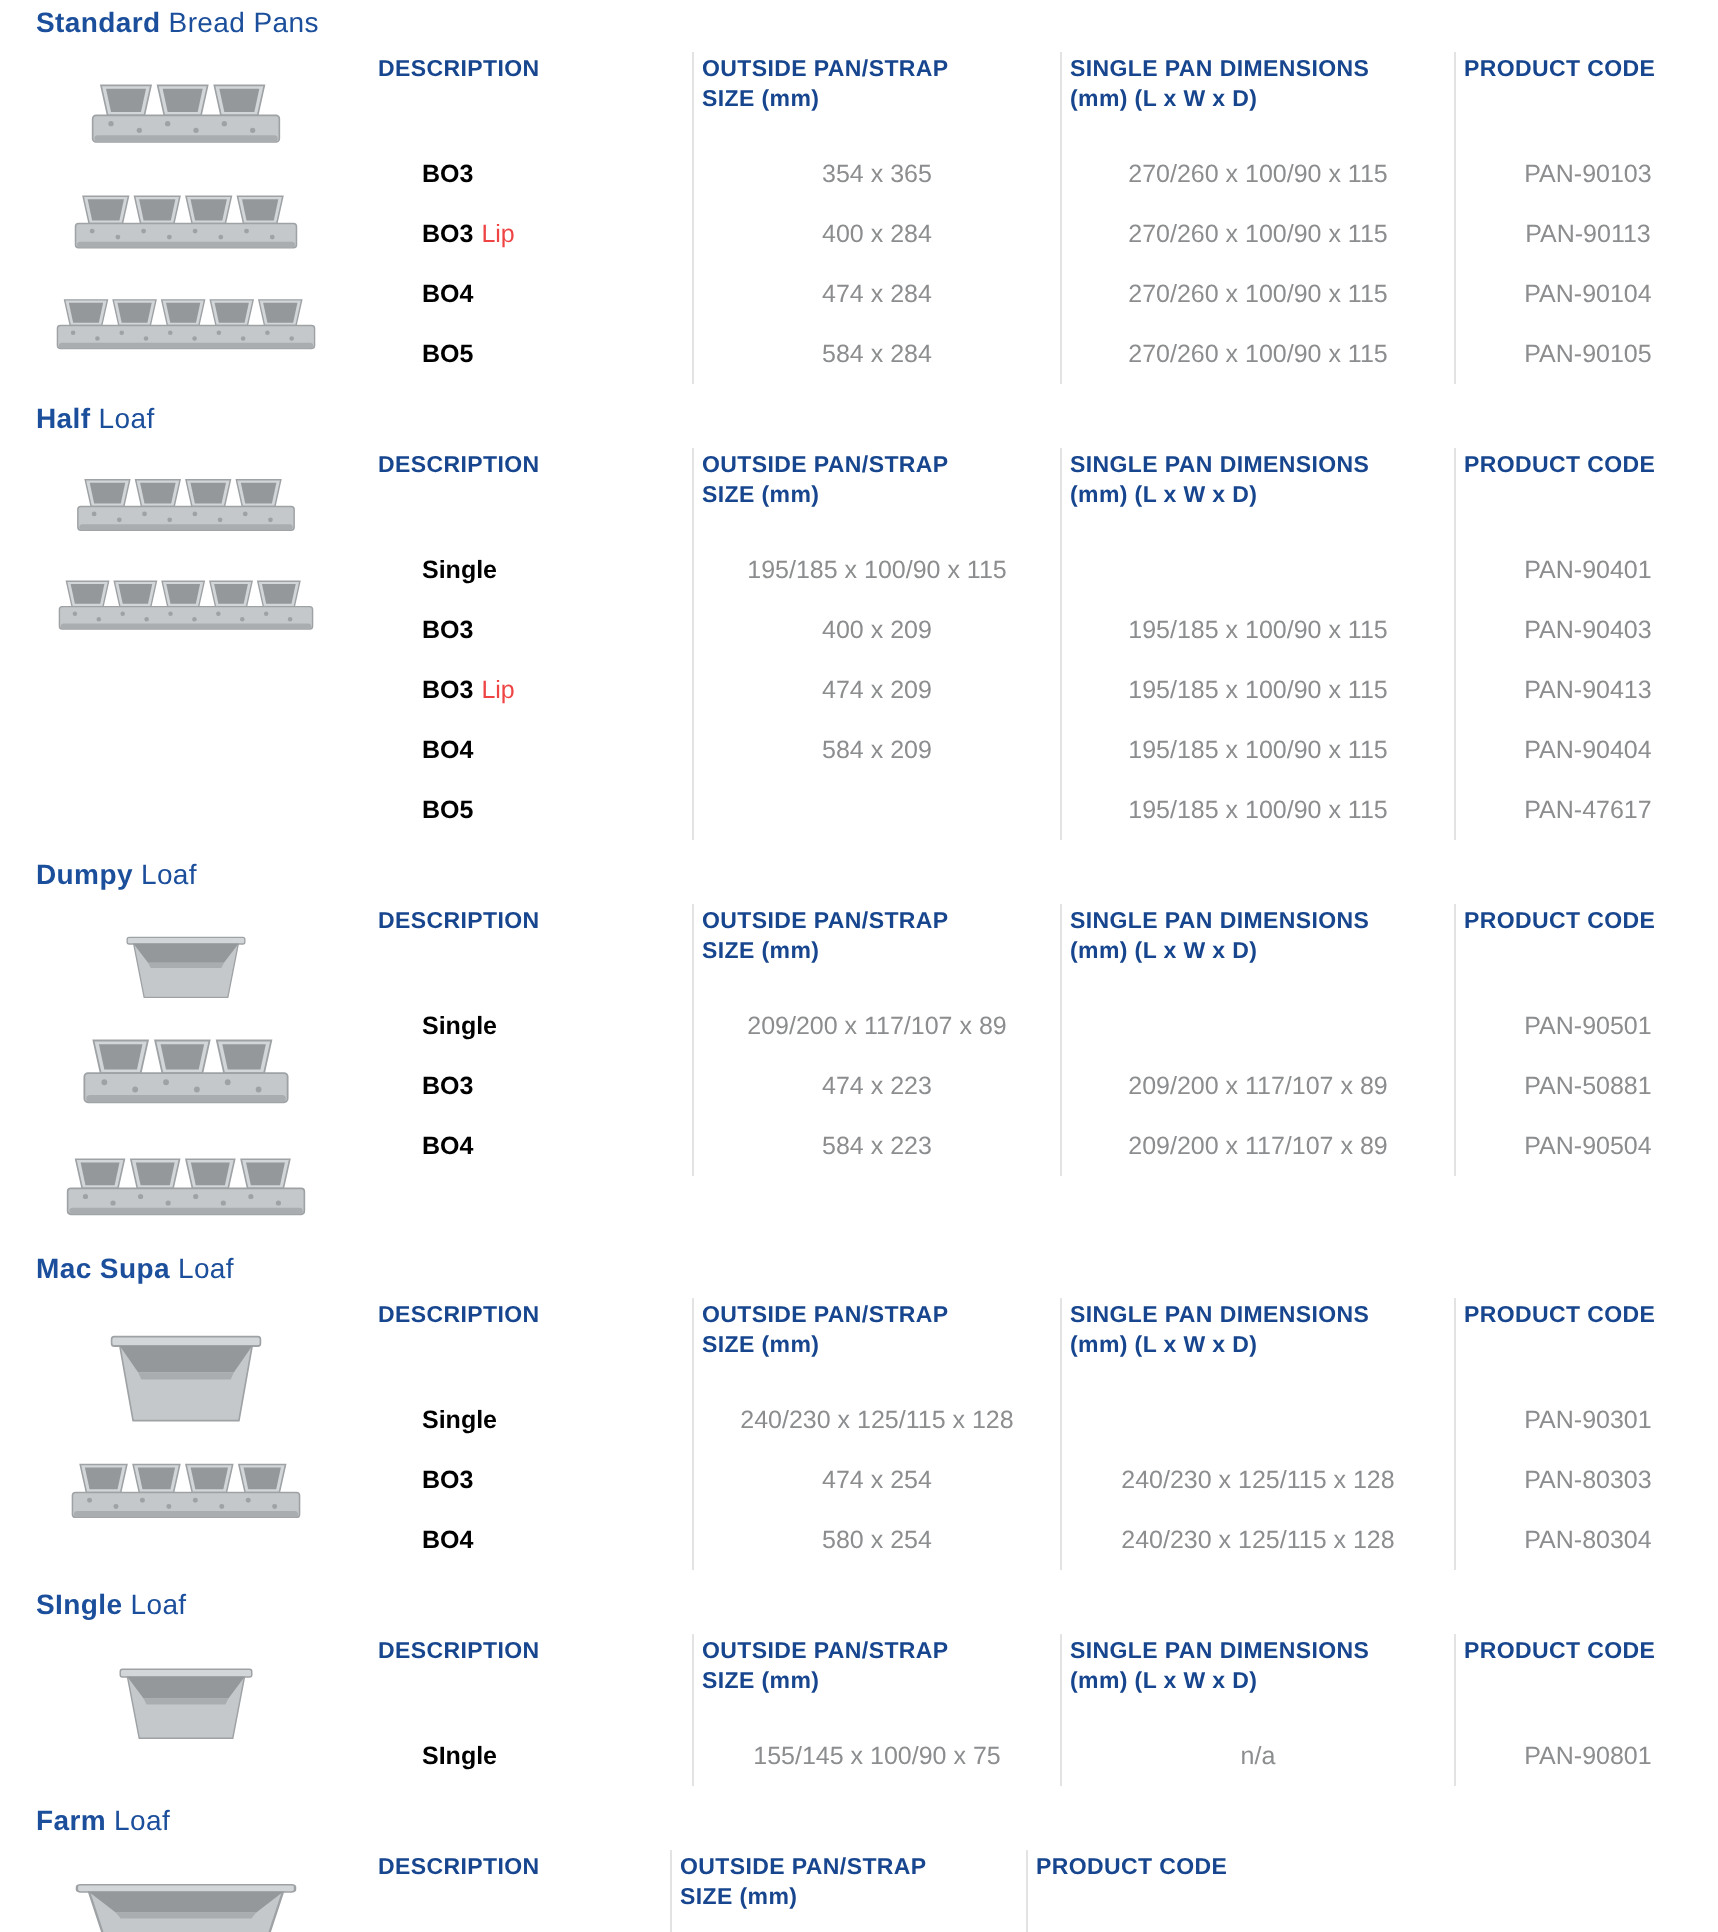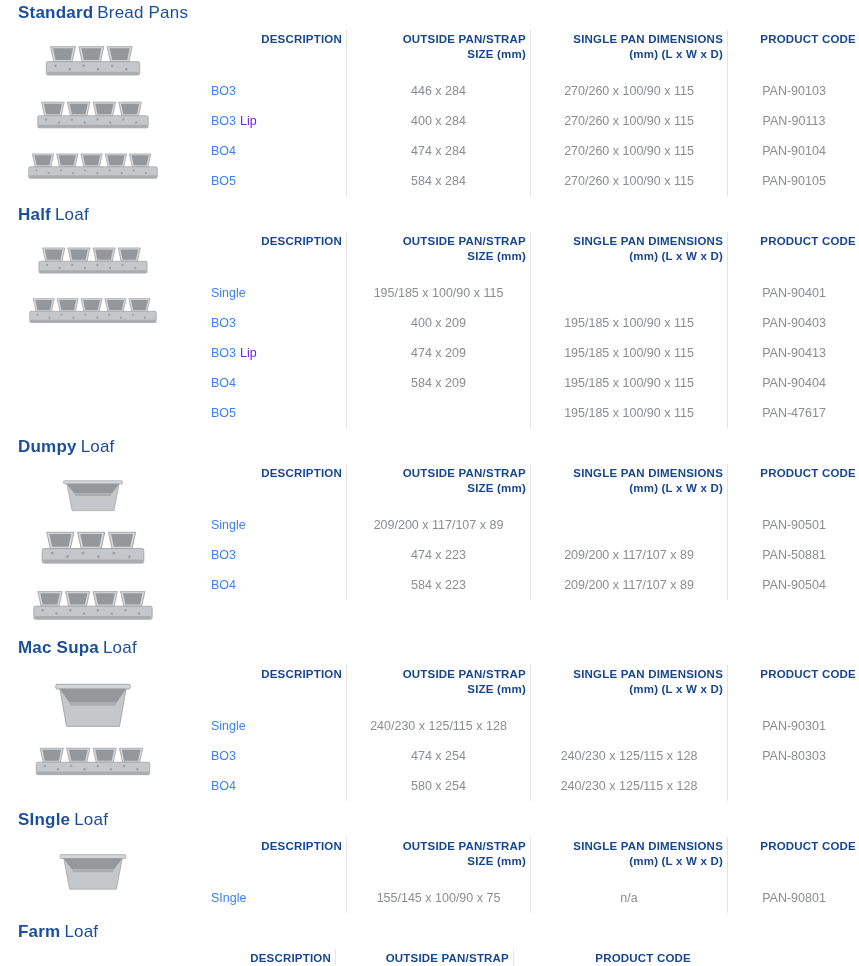--- a/index.html
+++ b/index.html
@@ -5,52 +5,52 @@
   html,body{margin:0;padding:0;}
   body{
     width:859px;height:966px;overflow:hidden;background:#ffffff;
     font-family:"Liberation Sans", sans-serif;
     -webkit-font-smoothing:antialiased;
   }
   .page{width:859px;height:966px;padding-top:3px;box-sizing:border-box;}
   .sec{margin:0 0 9px 0;}
   .sec-title{
     margin:0 0 7px 18px;
-    font-size:17px;
+    font-size:14px;
     font-weight:400;
     color:#1b4e9b;
     letter-spacing:.2px;
   }
   .sec-title .t-bold{font-weight:700;}
   .sec-title .t-rest{font-weight:400;margin-left:4px;}
   .sec-body{display:flex;align-items:flex-start;}
   .img-col{
     width:185px;flex:0 0 185px;
     display:flex;flex-direction:column;align-items:center;
     gap:11px;padding-top:10px;box-sizing:border-box;
   }
   .pan-img{display:block;line-height:0;}
   .table{display:flex;align-items:stretch;}
   .col{display:flex;flex-direction:column;box-sizing:border-box;}
   .col + .col{border-left:1.5px solid #e3e3e3;}
   .th{
     height:46px;box-sizing:border-box;padding:2px 4px 0 4px;
-    display:flex;flex-direction:column;justify-content:flex-start;align-items:flex-end;
+    display:flex;flex-direction:column;justify-content:flex-start;align-items:flex-start;
     text-align:center;
     color:#17468f;font-weight:700;font-size:11.5px;line-height:1.28;
     letter-spacing:.2px;
   }
   .td{
     height:30px;box-sizing:border-box;
     display:flex;align-items:center;justify-content:center;
     color:#8b8d8f;font-size:12.5px;white-space:nowrap;
   }
   .col.description .td{justify-content:flex-start;padding-left:26px;}
-  .desc-bold{color:#3b82f6;font-weight:400;text-align:right;}
-  .desc-rest{color:#6d28d9;font-weight:400;margin-left:4px;}
+  .desc-bold{color:#000000;font-weight:700;text-align:right;}
+  .desc-rest{color:#ef4444;font-weight:400;margin-left:4px;}
 </style>
 </head>
 <body>
 
 <div class="page">
   <div id="catalog">
   <section class="sec">
     <h2 class="sec-title">
       <span class="t-bold">Standard</span><span class="t-rest">Bread Pans</span>
     </h2>
@@ -134,21 +134,21 @@
               </div>
               <div class="td">
                 <span class="desc-bold">BO5</span>
               </div>
             </div>
             <div class="col outside" style="width: 184px;">
               <div class="th">
                 <span>OUTSIDE PAN/STRAP</span>
                 <span>SIZE (mm)</span>
               </div>
-              <div class="td">446 x 284</div>
+              <div class="td">354 x 365</div>
               <div class="td">400 x 284</div>
               <div class="td">474 x 284</div>
               <div class="td">584 x 284</div>
             </div>
             <div class="col single" style="width: 197px;">
               <div class="th">
                 <span>SINGLE PAN DIMENSIONS</span>
                 <span>(mm) (L x W x D)</span>
               </div>
               <div class="td">270/260 x 100/90 x 115</div>
@@ -436,20 +436,21 @@
               <div class="td"></div>
               <div class="td">240/230 x 125/115 x 128</div>
               <div class="td">240/230 x 125/115 x 128</div>
             </div>
             <div class="col product" style="width: 133px;">
               <div class="th">
                 <span>PRODUCT CODE</span>
               </div>
               <div class="td">PAN-90301</div>
               <div class="td">PAN-80303</div>
+              <div class="td">PAN-80304</div>
             </div>
           </div>
     </div>
   </section>
 
   <section class="sec">
     <h2 class="sec-title">
       <span class="t-bold">SIngle</span><span class="t-rest">Loaf</span>
     </h2>
     <div class="sec-body">

